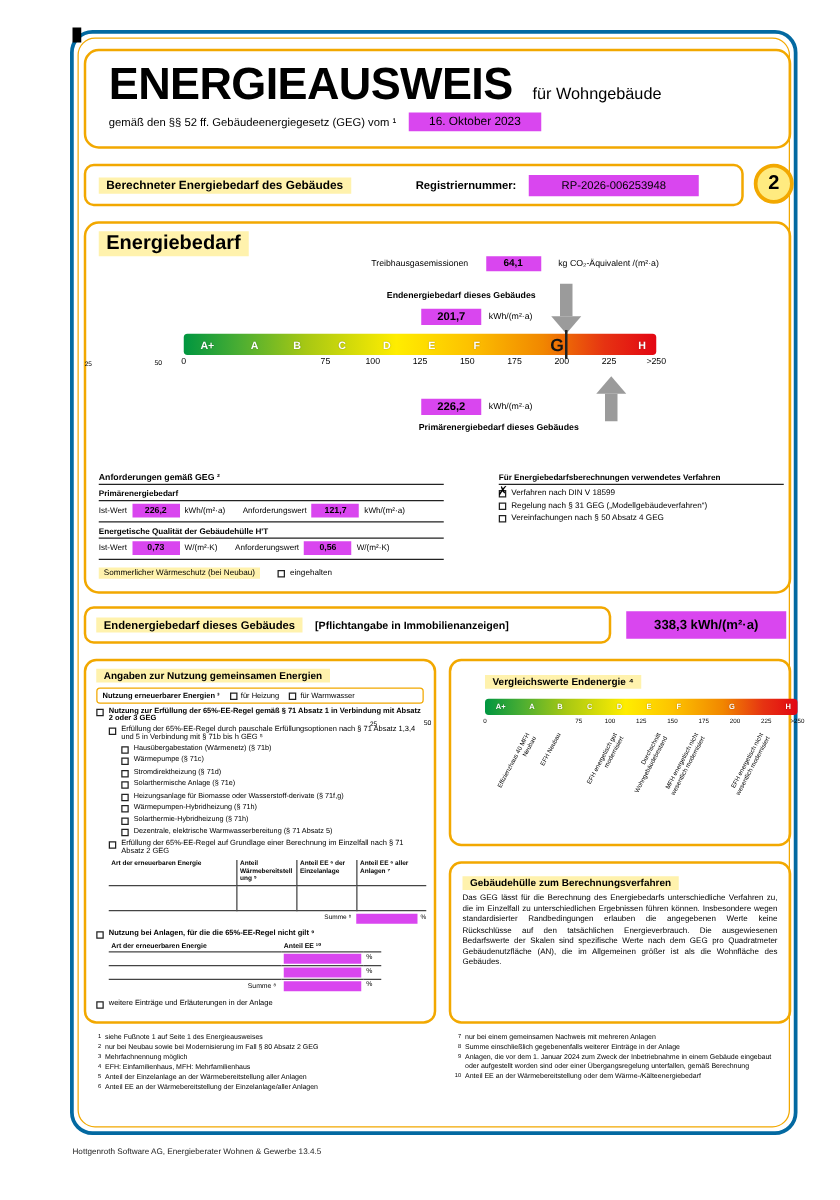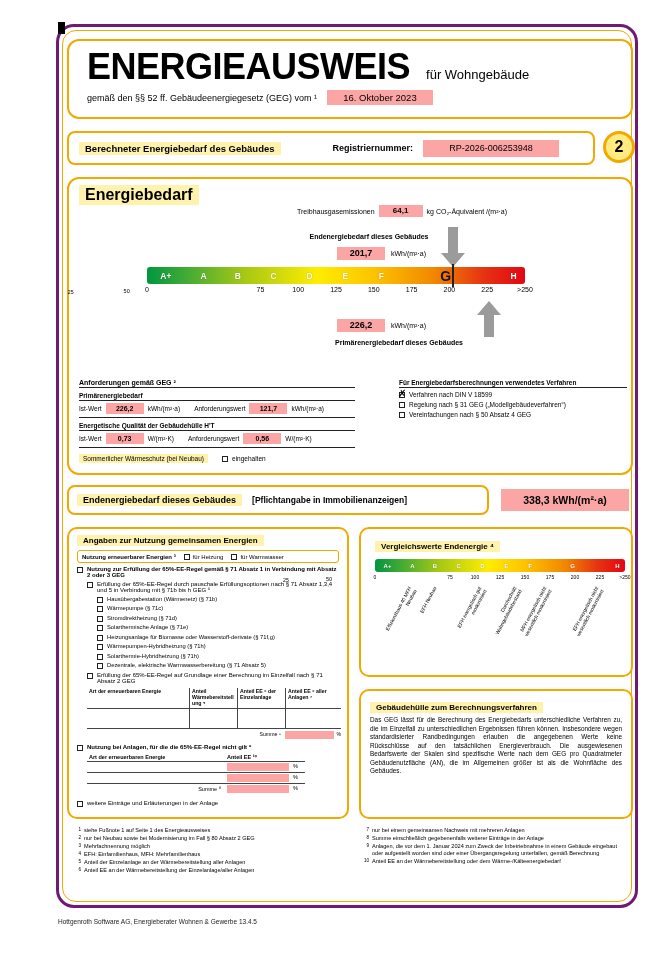--- a/index.html
+++ b/index.html
@@ -1,25 +1,25 @@
 <!DOCTYPE html>
 <html><head>
 <meta charset="utf-8">
 <style>
   *{box-sizing:border-box;margin:0;padding:0}
   html,body{background:#888}
   #page{position:relative;width:672px;height:960px;background:#fff;margin:0 auto;
         font-family:"Liberation Sans","DejaVu Sans",sans-serif;color:#000;overflow:hidden}
   .chip{background:#FFF2AD;font-weight:bold;display:inline-block;padding:1px 6px}
-  .valbox{background:#fca5a5;text-align:center;font-weight:bold;display:inline-block}
+  .valbox{background:#d946ef;text-align:center;font-weight:bold;display:inline-block}
   .cb{position:relative;width:6px;height:6px;border:1px solid #222;background:#fff;flex:0 0 auto;margin-top:1px;display:inline-block}
   .xm{font-style:normal;position:absolute;left:-2px;top:-4px;font-size:10px;font-weight:bold;color:#000;line-height:1}
 
   .print-mark{position:absolute;left:58px;top:22px;width:7px;height:12px;background:#000;z-index:5}
-  .sheet{position:absolute;left:56px;top:24px;width:582px;height:884px;border:3px solid #701a75;border-radius:18px}
+  .sheet{position:absolute;left:56px;top:24px;width:582px;height:884px;border:3px solid #0369a1;border-radius:18px}
   .sheet-inner{position:absolute;inset:3px;border:1px solid #F2A800;border-radius:14px;pointer-events:none}
 
   
   .hdr{position:absolute;left:8px;top:12px;width:566px;height:80px;border:2px solid #F2A800;border-radius:12px;padding:8px 0 0 18px}
   .hdr-row1{display:flex;align-items:flex-end;gap:16px}
   .hdr-title{font-size:36px;font-weight:bold;line-height:1;letter-spacing:-0.5px}
   .hdr-sub{font-size:13px;font-weight:normal;padding-bottom:3px}
   .hdr-row2{display:flex;align-items:center;gap:10px;margin-top:5px;font-size:9px}
   .datebox{width:106px;height:15px;line-height:15px;font-size:9.5px;font-weight:normal}
 
@@ -28,21 +28,21 @@
         display:flex;align-items:center;padding:0 10px;font-size:9px}
   .meta .chip{font-size:9.5px}
   .meta-reg{font-weight:bold;margin-left:52px}
   .regbox{width:136px;height:17px;line-height:17px;font-weight:normal;margin-left:10px;font-size:9px}
   .pagecircle{position:absolute;left:544px;top:104px;width:32px;height:32px;border:3px solid #F2A800;border-radius:50%;
         background:#FFEB80;display:flex;align-items:center;justify-content:center;font-weight:bold;font-size:16px}
 
   
   .ebx{position:absolute;left:8px;top:150px;width:566px;height:298px;border:2px solid #F2A800;border-radius:12px}
   .ebx .chip{position:absolute;left:10px;top:6px;font-size:16px}
-  .co2row{position:absolute;left:228px;top:26px;display:flex;align-items:center;gap:4px;font-size:7px}
+  .co2row{position:absolute;left:228px;top:26px;display:flex;align-items:center;gap:14px;font-size:7px}
   .co2row .valbox{width:44px;height:12px;line-height:12px;font-size:8px}
   .endlbl{position:absolute;left:210px;top:54px;width:180px;text-align:center;font-weight:bold;font-size:7px}
   .endval{position:absolute;left:268px;top:68px;display:flex;align-items:center;gap:6px;font-size:7px}
   .endval .valbox,.primval .valbox{width:48px;height:13px;line-height:13px;font-size:9px}
   .arrow-down{position:absolute;left:372px;top:48px;width:24px}
   .arrow-down .st{width:10px;height:26px;background:#9b9b9b;margin:0 auto}
   .arrow-down .hd{width:0;height:0;border-left:12px solid transparent;border-right:12px solid transparent;border-top:14px solid #9b9b9b}
   .arrow-up{position:absolute;left:408px;top:122px;width:24px}
   .arrow-up .hd{width:0;height:0;border-left:12px solid transparent;border-right:12px solid transparent;border-bottom:14px solid #9b9b9b}
   .arrow-up .st{width:10px;height:22px;background:#9b9b9b;margin:0 auto}
@@ -99,21 +99,21 @@
   .t1 .smc{display:flex;align-items:center;gap:2px;padding-top:2px}
   .t1 .smc .valbox{flex:1;height:8px}
   .t2{display:grid;grid-template-columns:138px 66px 14px;margin:2px 0 0 10px;font-size:5.5px;line-height:1.15}
   .t2 .h{font-weight:bold;border-bottom:1px solid #444;padding:1px 2px}
   .t2 .c{border-bottom:1px solid #444;padding:1px 2px;height:11px}
   .t2 .c .valbox{width:100%;height:8px;vertical-align:top}
   .t2 .sm{text-align:right;padding:2px 4px 0 0}
   .t2 .pc{padding:1px 0 0 2px}
 
   
-  .vgl{position:absolute;left:300px;top:500px;width:274px;height:150px;border:2px solid #F2A800;border-radius:10px;padding:6px 14px}
+  .vgl{position:absolute;left:300px;top:500px;width:274px;height:150px;border:2px solid #F2A800;border-radius:10px;padding:6px 27px}
   .vgl .chip{font-size:8px}
   .mini{position:relative;width:250px;margin-top:6px;left:0;top:0}
   .mini .bar{height:13px}
   .mini .lt{font-size:6px}
   .mini .ticks{height:8px;font-size:5px}
   .vlabels{position:relative;height:88px;margin-top:2px}
   .vlabel{position:absolute;top:3px;width:58px;font-size:5px;line-height:1.12;transform-origin:100% 0;transform:rotate(-62deg);text-align:right}
   .vl0{right:calc(100% - 13%)}.vl1{right:calc(100% - 23%)}.vl2{right:calc(100% - 41%)}
   .vl3{right:calc(100% - 55%)}.vl4{right:calc(100% - 67%)}.vl5{right:calc(100% - 88%)}
 

